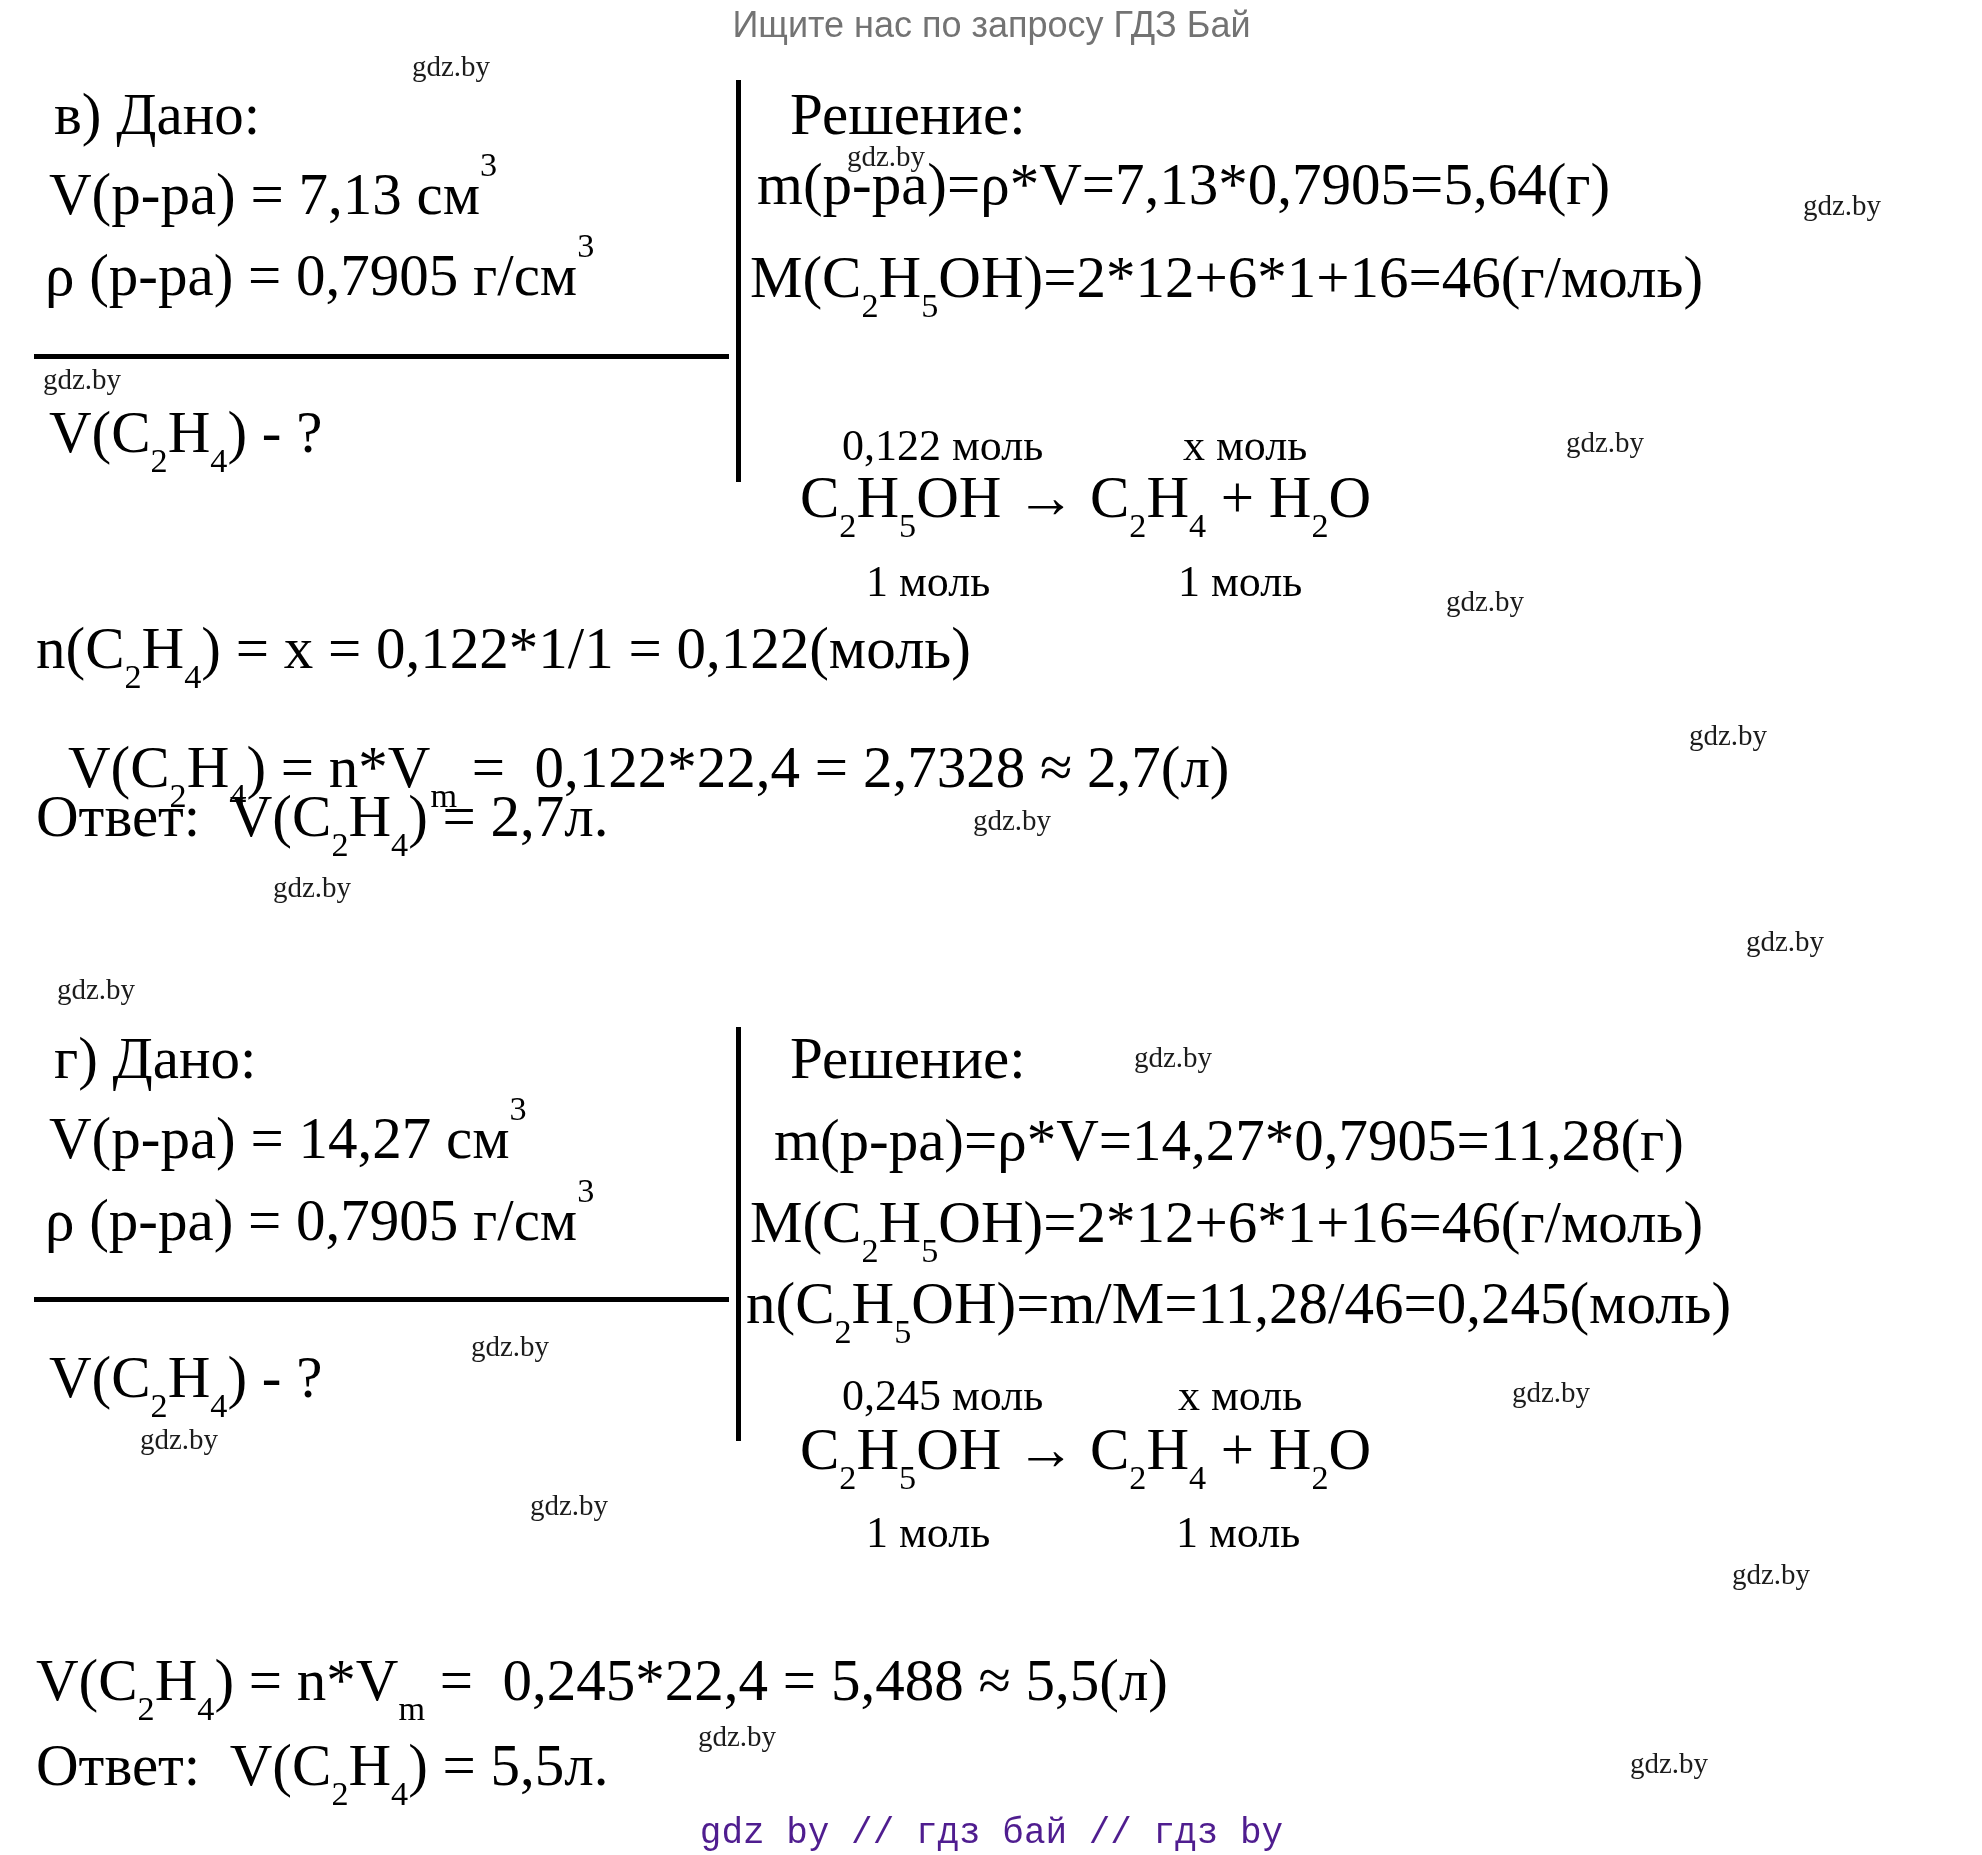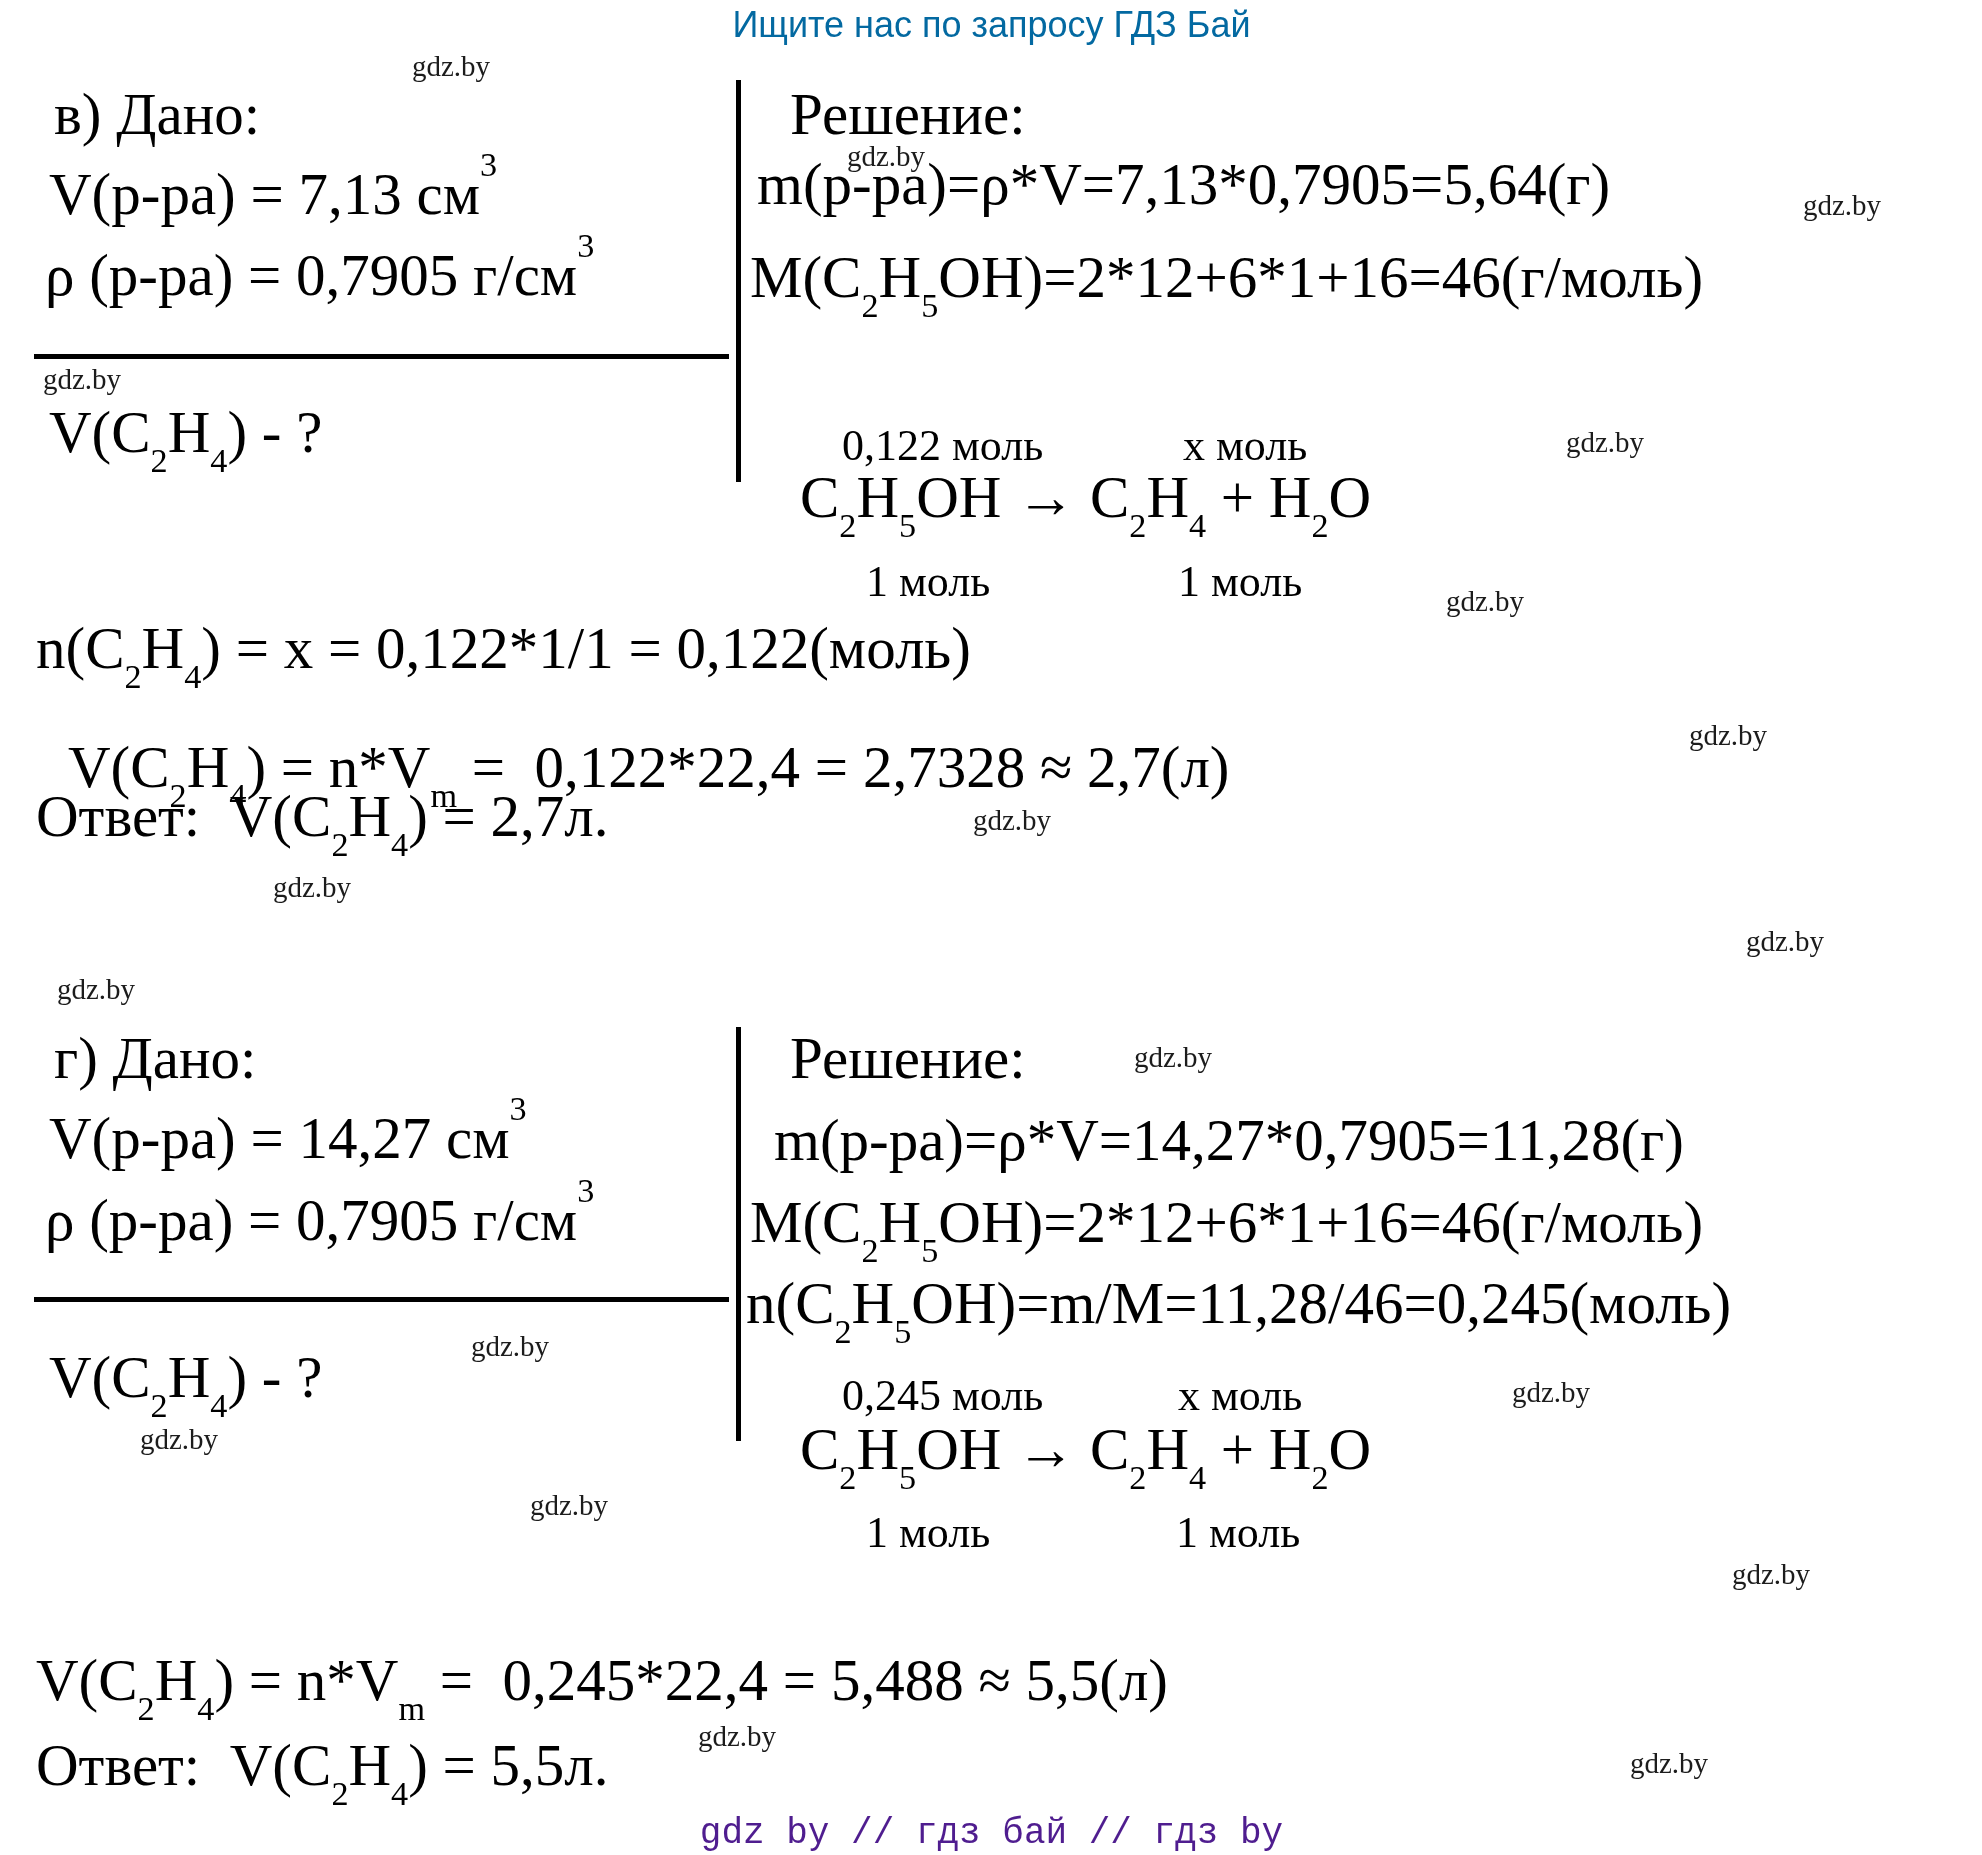--- a/index.html
+++ b/index.html
@@ -12,21 +12,21 @@
   .fx sup{font-size:58%;line-height:0;position:relative;top:-0.5em;}
   
   .lbl{font-size:44px;line-height:1;white-space:pre;color:#000;}
   
   .wm{font-family:Liberation Serif, serif;font-size:29px;line-height:1;
       color:#1c1c1c;font-weight:500;white-space:pre;}
   .rule{background:#000;height:4.7px;}
   .vdiv{background:#000;width:4.7px;}
   .site-header{left:0;right:0;top:3.8px;text-align:center;
       font-family:"Liberation Sans","DejaVu Sans",sans-serif;
-      font-size:36px;font-weight:500;color:#0369a1;}
+      font-size:36px;font-weight:500;color:#737373;}
   .site-footer{left:0;right:0;top:1813px;text-align:center;
       font-family:Liberation Mono, monospace;
       font-size:36px;font-weight:500;color:#4f1d8f;}
 </style>
 </head>
 <body>
 
 <div class="page">
 
   <div class="abs site-header">Ищите нас по запросу ГДЗ Бай</div>

